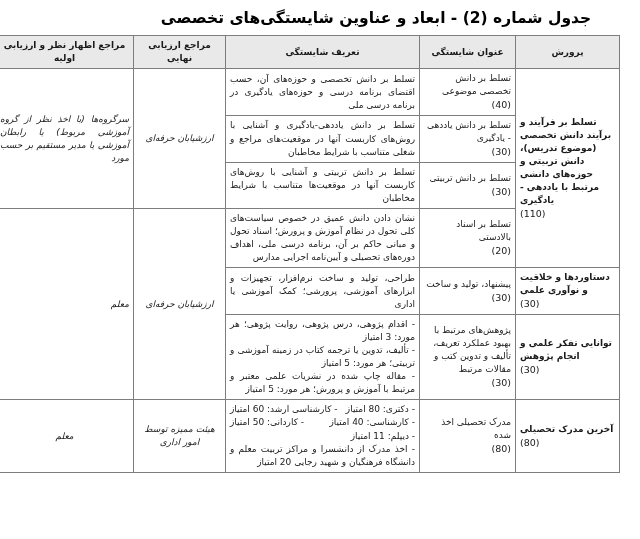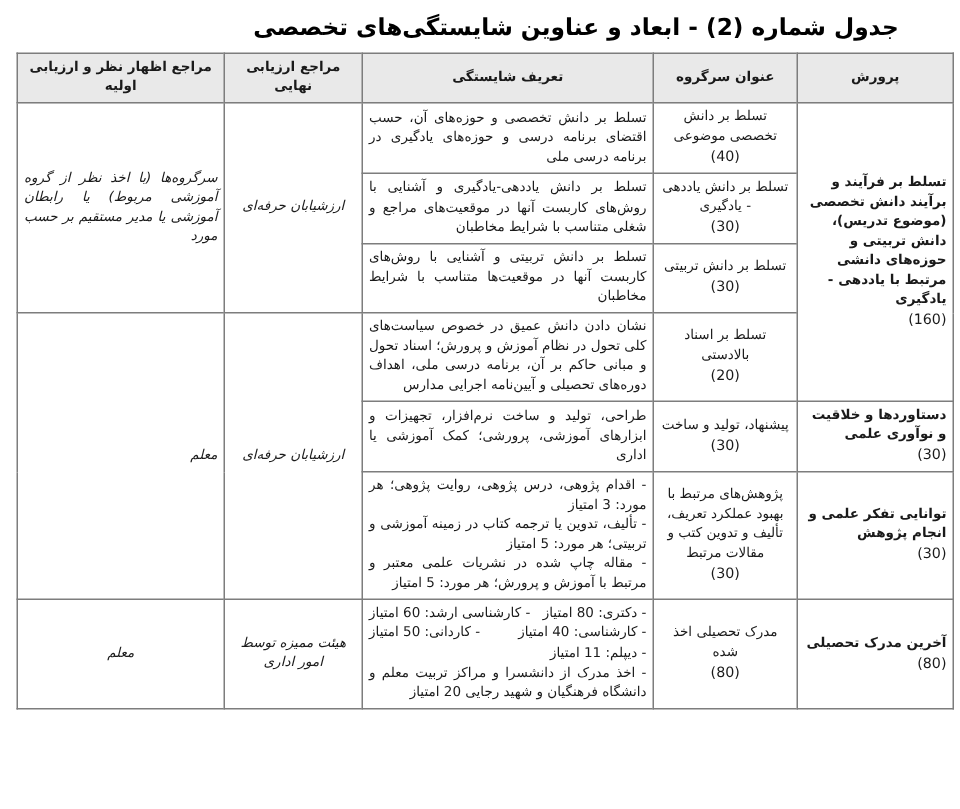--- a/index.html
+++ b/index.html
@@ -12,21 +12,21 @@
     height: 539px;
     font-family: "DejaVu Sans", sans-serif;
     color: #111111;
     overflow: hidden;
   }
   .page {
     width: 516px;
     height: 539px;
     position: relative;
     box-sizing: border-box;
-    padding: 6px 4px 0 8px;
+    padding: 6px 20px 0 8px;
   }
   .doc-title {
     text-align: center;
     font-size: 15.5px;
     font-weight: bold;
     color: #000000;
     letter-spacing: 0;
     margin: 2px 0 7px 0;
     line-height: 1.3;
   }
@@ -46,27 +46,27 @@
   }
   thead th {
     background: #e9e9e9;
     font-size: 10.5px;
     font-weight: bold;
     text-align: center;
     height: 26px;
     color: #000000;
   }
   td.dim-cell {
-    text-align: right;
+    text-align: left;
     font-weight: bold;
     font-size: 10px;
     line-height: 1.6;
   }
   td.comp-cell {
-    text-align: center;
+    text-align: right;
     font-size: 9.5px;
     line-height: 1.7;
   }
   td.def-cell {
     text-align: justify;
     text-align-last: right;
     font-size: 9px;
     line-height: 1.75;
     padding: 4px 5px;
   }
@@ -117,32 +117,32 @@
     <colgroup>
       <col class="c-dim">
         <col class="c-comp">
         <col class="c-def">
         <col class="c-ref">
         <col class="c-note">
     </colgroup>
     <thead>
       <tr>
         <th>پرورش</th>
-        <th>عنوان سرگروه</th>
+        <th>عنوان شایستگی</th>
         <th>تعریف شایستگی</th>
         <th>مراجع ارزیابی نهایی</th>
         <th>مراجع اظهار نظر و ارزیابی اولیه</th>
       </tr>
     </thead>
     <tbody>
 
       <tr>
         <td class="dim-cell" rowspan="4">
           <span>تسلط بر فرآیند و برآیند دانش تخصصی (موضوع تدریس)، دانش تربیتی و حوزه‌های دانشی مرتبط با یاددهی - یادگیری</span>
-          <span class="num">(160)</span>
+          <span class="num">(110)</span>
         </td>
         <td class="comp-cell">
           <span>تسلط بر دانش تخصصی موضوعی</span>
           <span class="num">(40)</span>
         </td>
         <td class="def-cell">تسلط بر دانش تخصصی و حوزه‌های آن، حسب اقتضای برنامه درسی و حوزه‌های یادگیری در برنامه درسی ملی</td>
         <td class="ref-cell" rowspan="3">ارزشیابان حرفه‌ای</td>
         <td class="note-cell" rowspan="3">سرگروه‌ها (با اخذ نظر از گروه آموزشی مربوط) یا رابطان آموزشی یا مدیر مستقیم بر حسب مورد</td>
       </tr>
 

